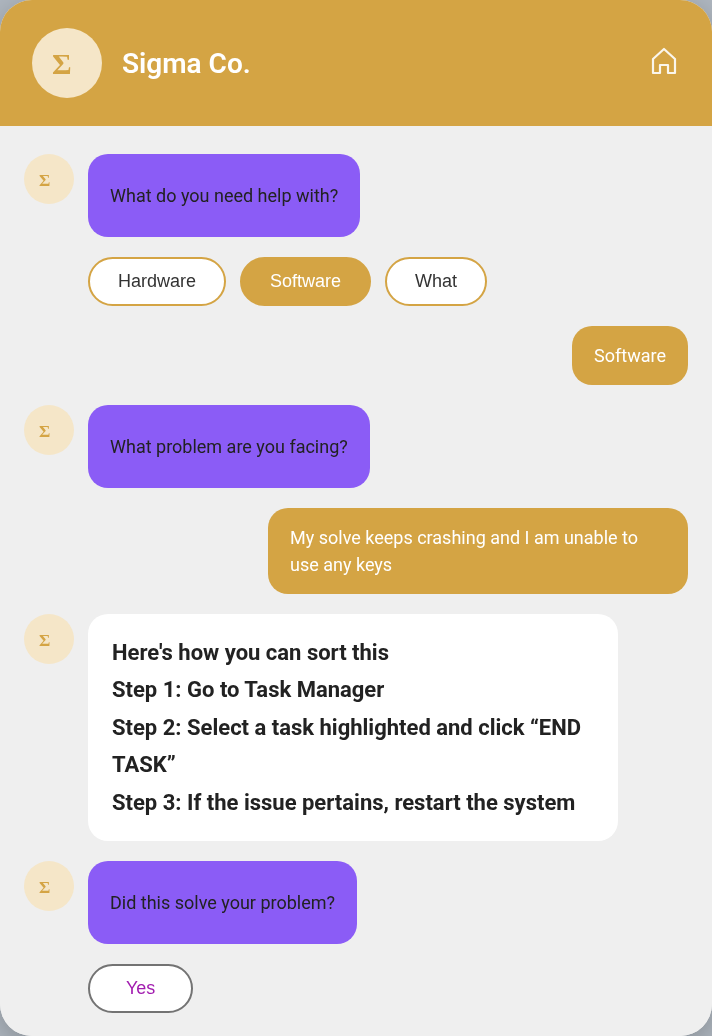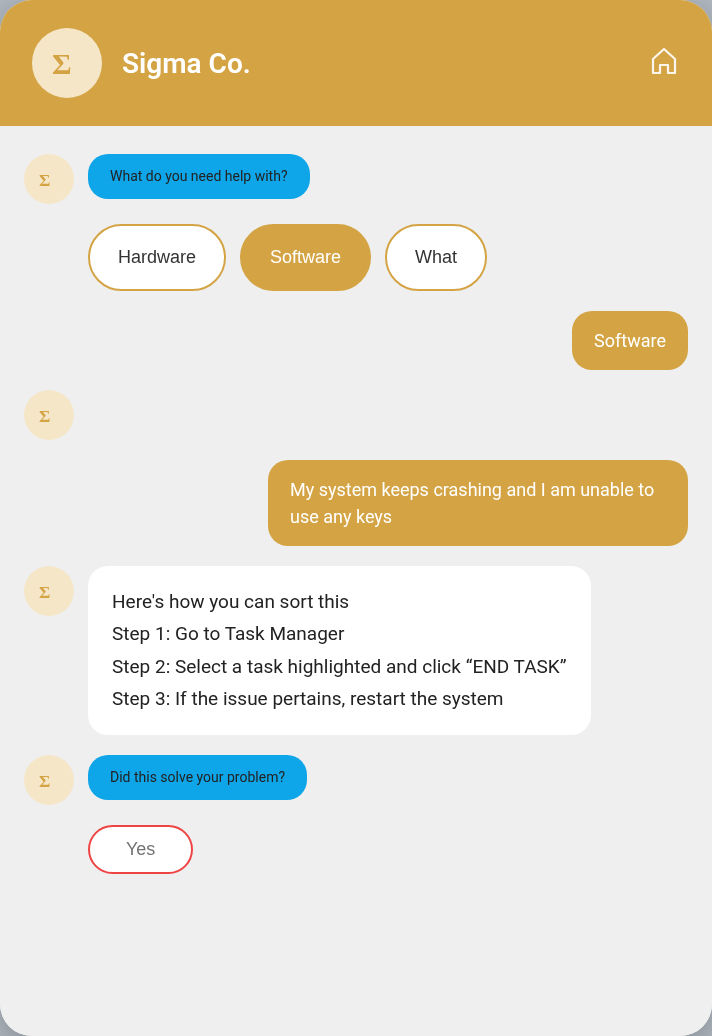--- a/index.html
+++ b/index.html
@@ -97,24 +97,24 @@
       justify-content: center;
       flex-shrink: 0;
     }
 
     .bot-avatar svg {
       width: 28px;
       height: 28px;
     }
 
     .bot-bubble {
-      background: #0ea5e9;
+      background: #8b5cf6;
       border-radius: 20px;
-      padding: 12px 22px;
-      font-size: 14px;
+      padding: 28px 22px;
+      font-size: 18px;
       color: #222;
       line-height: 1.5;
       max-width: 480px;
     }
 
     .user-message-row {
       display: flex;
       justify-content: flex-end;
     }
 
@@ -133,21 +133,21 @@
       flex-direction: row;
       gap: 14px;
       margin-left: 64px;
       flex-wrap: wrap;
     }
 
     .option-btn {
       border: 2px solid #d4a444;
       background: white;
       border-radius: 50px;
-      padding: 21px 28px;
+      padding: 12px 28px;
       font-size: 18px;
       color: #333;
       cursor: pointer;
       font-weight: 400;
     }
 
     .option-btn.active {
       background: #d4a444;
       color: white;
       border-color: #d4a444;
@@ -156,40 +156,41 @@
     .response-row {
       display: flex;
       align-items: flex-start;
       gap: 14px;
     }
 
     .response-bubble {
       background: white;
       border-radius: 20px;
       padding: 20px 24px;
-      font-size: 19px;
+      font-size: 22px;
       color: #222;
       line-height: 1.7;
       max-width: 530px;
+      font-weight: bold;
     }
 
     .yes-no-row {
       display: flex;
       flex-direction: row;
       gap: 14px;
       margin-left: 64px;
     }
 
     .yn-btn {
-      border: 2px solid #ef4444;
+      border: 2px solid #737373;
       background: white;
       border-radius: 50px;
       padding: 12px 36px;
       font-size: 18px;
-      color: #737373;
+      color: #a21caf;
       cursor: pointer;
     }
   </style>
 </head>
 <body>
 
 <div class="app-container">
 
   <div class="header">
     <div class="header-logo">
@@ -229,25 +230,28 @@
         <span>Software</span>
       </div>
     </div>
 
     <div class="bot-message-row">
       <div class="bot-avatar">
         <svg viewBox="0 0 42 42" fill="none">
           <text x="6" y="32" font-size="26" font-weight="700" fill="#d4a444" font-family="serif">Σ</text>
         </svg>
       </div>
+      <div class="bot-bubble">
+        <span>What problem are you facing?</span>
+      </div>
     </div>
 
     <div class="user-message-row">
       <div class="user-bubble">
-        <span>My system keeps crashing and I am unable to use any keys</span>
+        <span>My solve keeps crashing and I am unable to use any keys</span>
       </div>
     </div>
 
     <div class="response-row">
       <div class="bot-avatar">
         <svg viewBox="0 0 42 42" fill="none">
           <text x="6" y="32" font-size="26" font-weight="700" fill="#d4a444" font-family="serif">Σ</text>
         </svg>
       </div>
       <div class="response-bubble">

